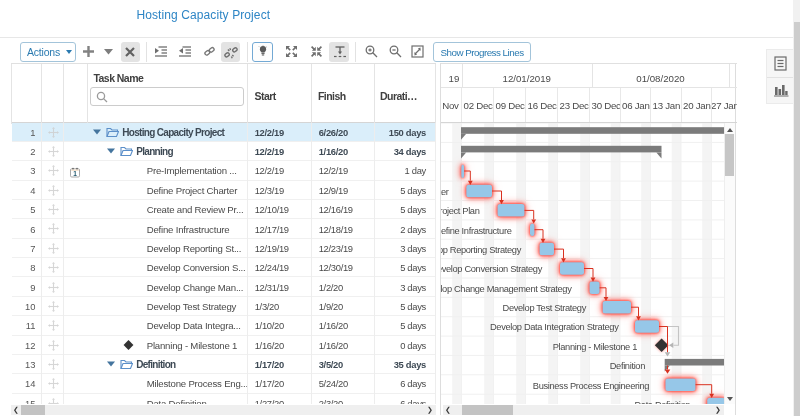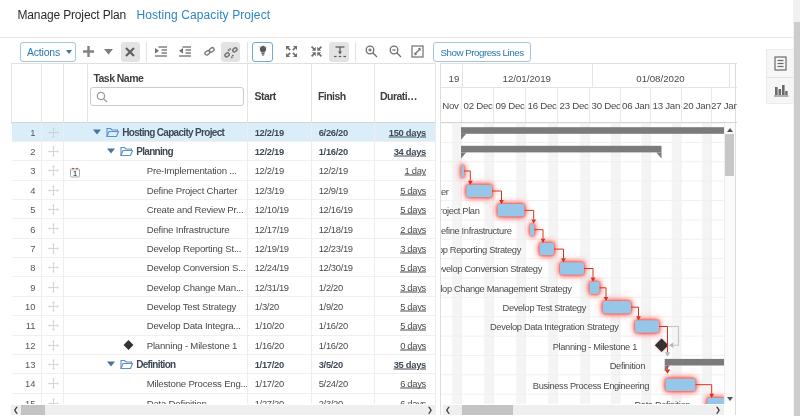--- a/index.html
+++ b/index.html
@@ -36,21 +36,21 @@
 .trow.b .tn { font-size:10px; letter-spacing:-0.68px; }
 .trow span { position:absolute; top:50%; transform:translateY(-50%); white-space:nowrap; }
 .rn { left:0; width:23.8px; text-align:right; color:#555; font-size:9.4px; letter-spacing:0; }
 .handle { position:absolute; left:36px; top:4px; opacity:.85; }
 .calic { position:absolute; left:57px; top:4.5px; }
 .car { width:0; height:0; border-left:4px solid transparent; border-right:4px solid transparent;
   border-top:5px solid #44759e; margin-top:0; }
 .fold { position:absolute; top:4px; }
 .trow span.tdia { left:113px; width:7px; height:7px; background:#333; transform:translateY(-50%) rotate(45deg); }
 .dt { font-size:9.4px; letter-spacing:-0.3px; }
-.du { right:9.5px; text-align:right; font-size:9.4px; letter-spacing:-0.3px;text-decoration:underline; }
+.du { right:9.5px; text-align:right; font-size:9.4px; letter-spacing:-0.3px; }
 .colline { position:absolute; top:0; width:1px; height:342px; background:#ededed; }
 
 
 .hsb { position:absolute; top:404.5px; height:10px; background:#efefef; }
 .thumb { position:absolute; top:404.5px; height:10px; background:#c3c3c3; }
 .sarr { position:absolute; top:405.5px; font-size:7px; color:#3a3a3a; }
 
 
 #gpane { position:absolute; left:440px; top:62.5px; width:296px; height:352px; border-left:1px solid #ddd; border-right:1px solid #ddd; }
 .mrow { position:absolute; left:0; top:0; width:296px; height:25.5px; border-top:1px solid #e0e0e0; border-bottom:1px solid #e4e4e4; overflow:hidden; }
@@ -94,21 +94,20 @@
         <circle cx="8" cy="2.6" r="0.9" fill="#666"></circle>
   <text x="6" y="9.9" font-size="6.5" text-anchor="middle" fill="#21586e" font-family="Liberation Sans" font-weight="bold">1</text>
 </g>
 <g id="fld" fill="none" stroke="#5b8fc9" stroke-width="1.1">
   <path d="M1,9.5 V1.5 H4.5 L6,3 H11.5 V4.5"></path>
   <path d="M1,9.5 L3,4.5 H12.5 L10.5,9.5 Z"></path>
 </g>
 </defs>
 </svg>
 <div id="page">
-  <div id="title1">Manage Project Plan</div>
   <div id="title2">Hosting Capacity Project</div>
   <div id="topline"></div>
 
   <div id="actions">Actions<span class="cr"></span></div>
   <svg class="ticon" style="left:82px;top:45px" width="13" height="13" viewBox="0 0 13 13">
       <path d="M6.5,1 V12 M1,6.5 H12" stroke="#828282" stroke-width="2.4"></path>
     </svg>
   <svg class="ticon" style="left:104px;top:49px" width="9" height="6" viewBox="0 0 9 6">
       <polygon points="0,0 9,0 4.5,5.5" fill="#7d7d7d"></polygon>
     </svg>

